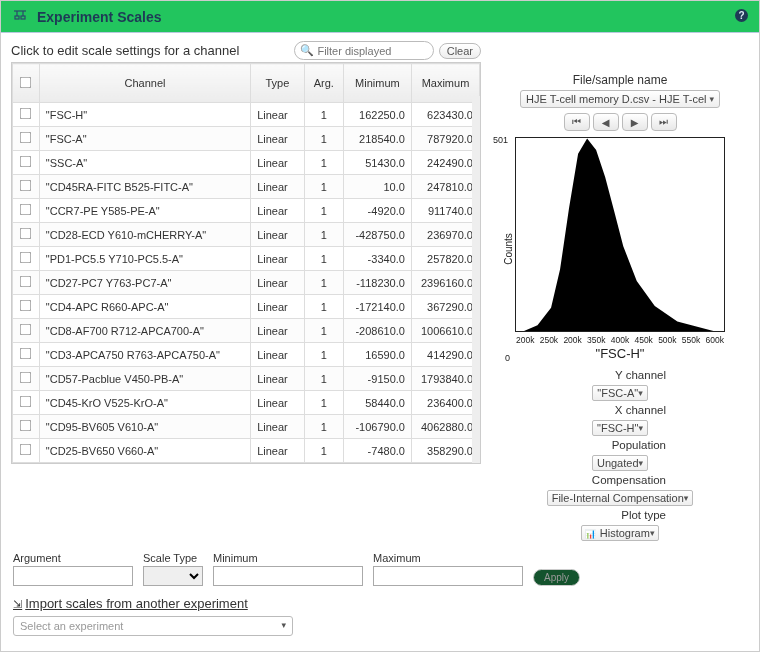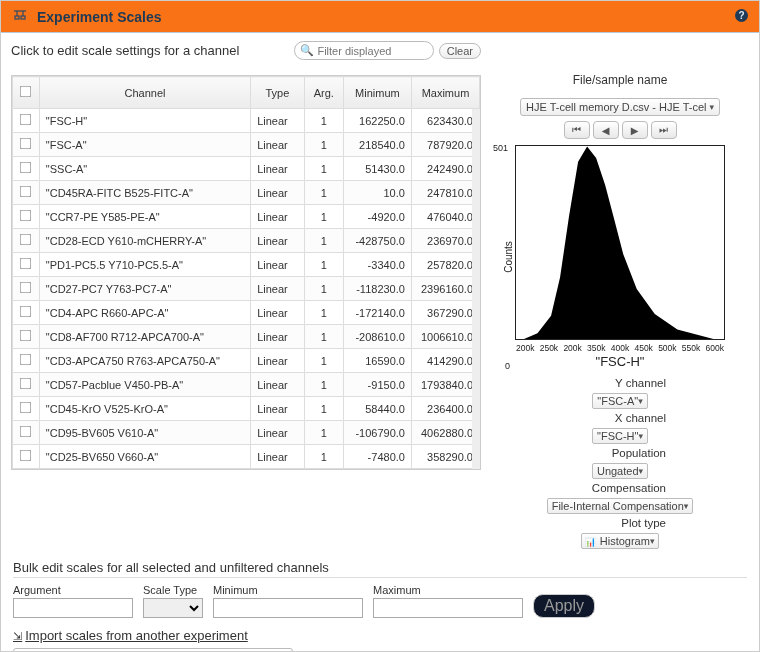--- a/index.html
+++ b/index.html
@@ -9,21 +9,21 @@
     color: #333;
     background: #fff;
     width: 760px;
     height: 652px;
     overflow: hidden;
     border: 1px solid #ccc;
   }
   .header-bar {
     display: flex;
     align-items: center;
-    background: #f97316;
+    background: #22c55e;
     height: 32px;
     padding: 0 10px;
     border-bottom: 1px solid #b8c9de;
   }
   .header-bar .title-icon {
     width: 18px; height: 18px;
     display: inline-flex; align-items: center; justify-content: center;
     margin-right: 8px;
     color: #2a4a6a;
   }
@@ -42,21 +42,21 @@
   .main {
     display: flex;
     padding: 8px 10px 0 10px;
     gap: 10px;
   }
   .left-pane { width: 470px; }
   .right-pane { flex: 1; padding-top: 32px; }
   .subhead-row {
     display: flex;
     align-items: center;
-    margin-bottom: 15px;
+    margin-bottom: 2px;
   }
   .subhead {
     font-size: 13px;
     color: #333;
     flex: 1;
   }
   .filter-box {
     display: flex; align-items: center;
     border: 1px solid #bbb;
     border-radius: 10px;
@@ -98,21 +98,21 @@
     text-align: left;
     white-space: nowrap;
     overflow: hidden;
     text-overflow: ellipsis;
   }
   table.channels th {
     background: linear-gradient(#fafafa,#ececec);
     font-weight: normal;
     color: #333;
     text-align: center;
-    height: 32px;
+    height: 39px;
   }
   table.channels td.num { text-align: right; }
   table.channels td.center { text-align: center; }
   table.channels tr:nth-child(even) td { background: #fcfcfc; }
   .cb-col { width: 26px; text-align: center; }
   .channel-col { width: 205px; }
   .type-col { width: 52px; }
   .arg-col { width: 38px; }
   .min-col { width: 66px; }
   .max-col { width: 66px; }
@@ -120,21 +120,21 @@
   .scrollbar-stub {
     position: absolute;
     right: 0; top: 33px; bottom: 0;
     width: 8px;
     background: #eee;
   }
   .right-pane .center-label {
     text-align: center;
     font-size: 12px;
     color: #333;
-    margin-bottom: 11px;
+    margin-bottom: 3px;
   }
   .sample-select {
     width: 200px;
     border: 1px solid #bbb;
     border-radius: 3px;
     background: linear-gradient(#fff,#eee);
     padding: 2px 5px;
     font-size: 11px;
     display: flex;
     align-items: center;
@@ -248,25 +248,25 @@
   .bulk-row { display: flex; gap: 10px; align-items: flex-end; margin-bottom: 10px; }
   .bulk-col { display: flex; flex-direction: column; }
   .bulk-col label { font-size: 11px; color: #333; margin-bottom: 2px; }
   .bulk-col select, .bulk-col input {
     border: 1px solid #aaa;
     font-size: 11px;
     padding: 2px 3px;
     height: 20px;
   }
   .apply-btn {
-    font-size: 16px;
+    font-size: 10px;
     color: #999;
     border: 1px solid #ccc;
     border-radius: 10px;
-    background: #0f172a;
+    background: #14532d;
     padding: 2px 10px;
     cursor: default;
   }
   .import-title {
     font-size: 13px;
     color: #333;
     text-decoration: underline;
     margin-bottom: 5px;
   }
   .import-icon { font-size: 11px; margin-right: 3px; }
@@ -371,21 +371,21 @@
               <td class="center">1</td>
               <td class="num">10.0</td>
               <td class="num">247810.0</td>
             </tr>
             <tr>
               <td class="cb-col"><input type="checkbox" style=""></td>
               <td>"CCR7-PE Y585-PE-A"</td>
               <td>Linear</td>
               <td class="center">1</td>
               <td class="num">-4920.0</td>
-              <td class="num">476040.0</td>
+              <td class="num">911740.0</td>
             </tr>
             <tr>
               <td class="cb-col"><input type="checkbox" style=""></td>
               <td>"CD28-ECD Y610-mCHERRY-A"</td>
               <td>Linear</td>
               <td class="center">1</td>
               <td class="num">-428750.0</td>
               <td class="num">236970.0</td>
             </tr>
             <tr>
@@ -544,21 +544,20 @@
         <div class="sel">
             <span><span class="sel-icon">📊</span><span>Histogram</span></span>
             <span class="caret">▾</span>
           </div>
       </div>
     </div>
   </div>
 </div>
 
 <div class="bottom">
-  <div class="bottom-title">Bulk edit scales for all selected and unfiltered channels</div>
   <div class="bulk-row">
     <div class="bulk-col" style="width:120px">
       <label>Argument</label>
       <input type="text" style="">
     </div>
     <div class="bulk-col" style="width:60px">
       <label>Scale Type</label>
       <select></select>
     </div>
     <div class="bulk-col" style="width:150px">

